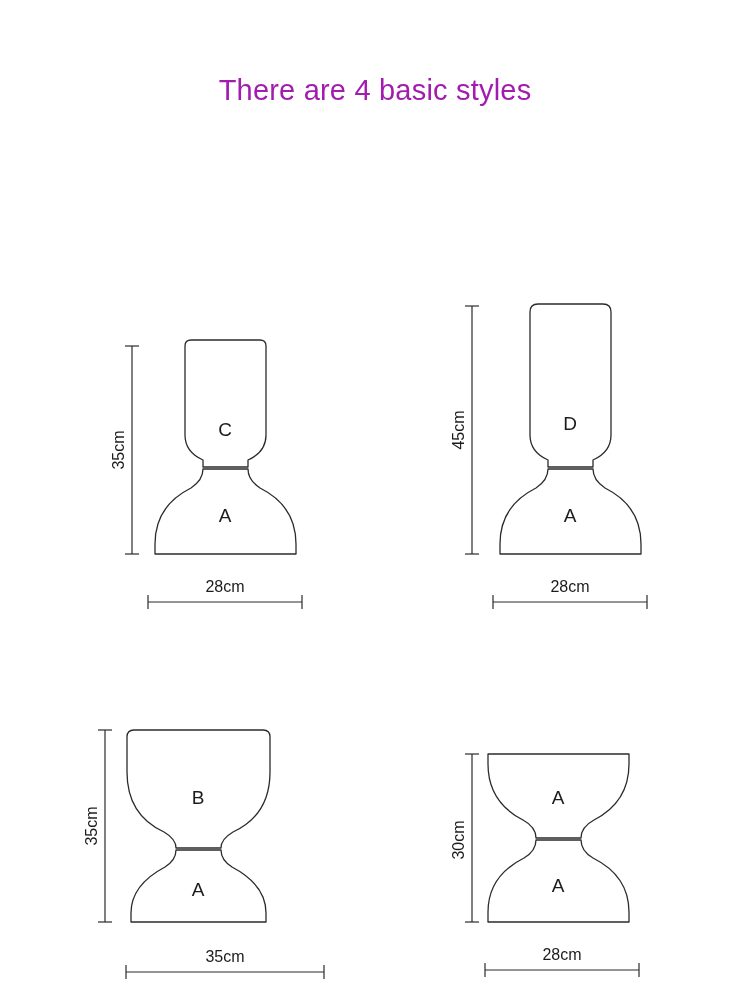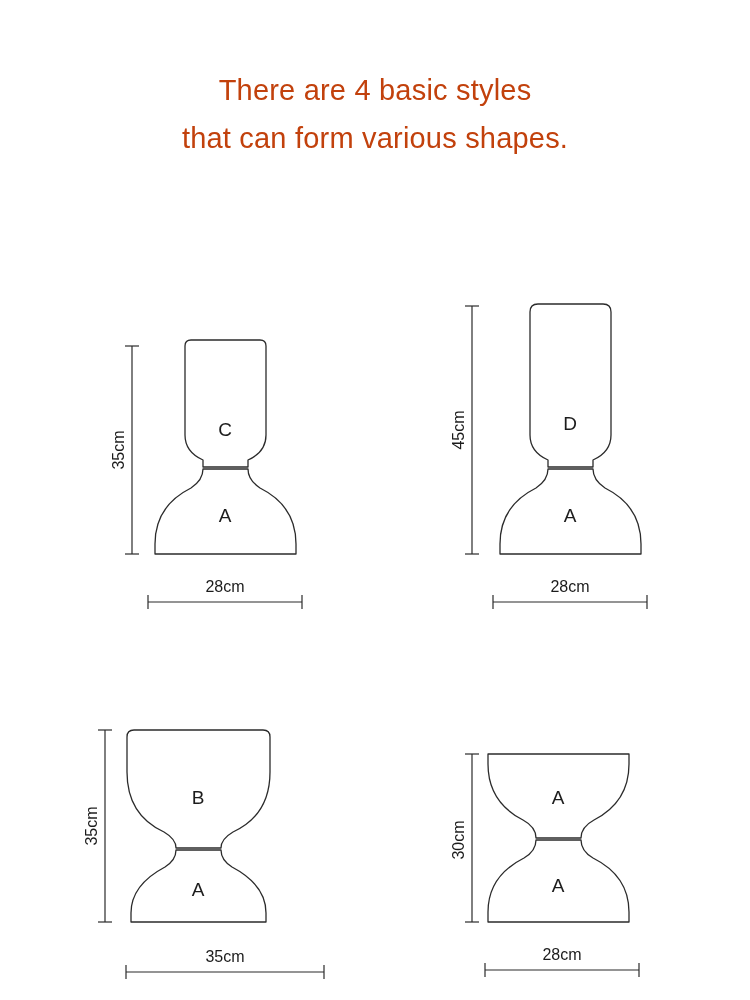--- a/index.html
+++ b/index.html
@@ -16,21 +16,21 @@
     overflow: hidden;
   }
 
   
   .headline {
     position: absolute;
     top: 66px;
     left: 0;
     width: 750px;
     text-align: center;
-    color: #c2410c;
+    color: #a21caf;
     font-size: 29px;
     line-height: 48px;
     letter-spacing: 0.2px;
     font-weight: 400;
   }
   .headline .line2 { display: block; }
 
   
   .figure {
     position: absolute;
@@ -60,21 +60,20 @@
   .dimline {
     stroke: #2b2b2b;
     stroke-width: 1.2;
   }
 </style>
 </head>
 <body>
 
 <div class="headline">
   <span>There are 4 basic styles</span>
-  <span class="line2">that can form various shapes.</span>
 </div>
 
 <div class="figure" style="left:100px; top:330px; width:230px; height:290px;">
   <svg class="fig-svg" width="230" height="290" viewBox="0 0 230 290">
 
     <g>
       <line class="dimline" x1="32" y1="16" x2="32" y2="224"></line>
       <line class="dimline" x1="25" y1="16" x2="39" y2="16"></line>
       <line class="dimline" x1="25" y1="224" x2="39" y2="224"></line>
     </g>

